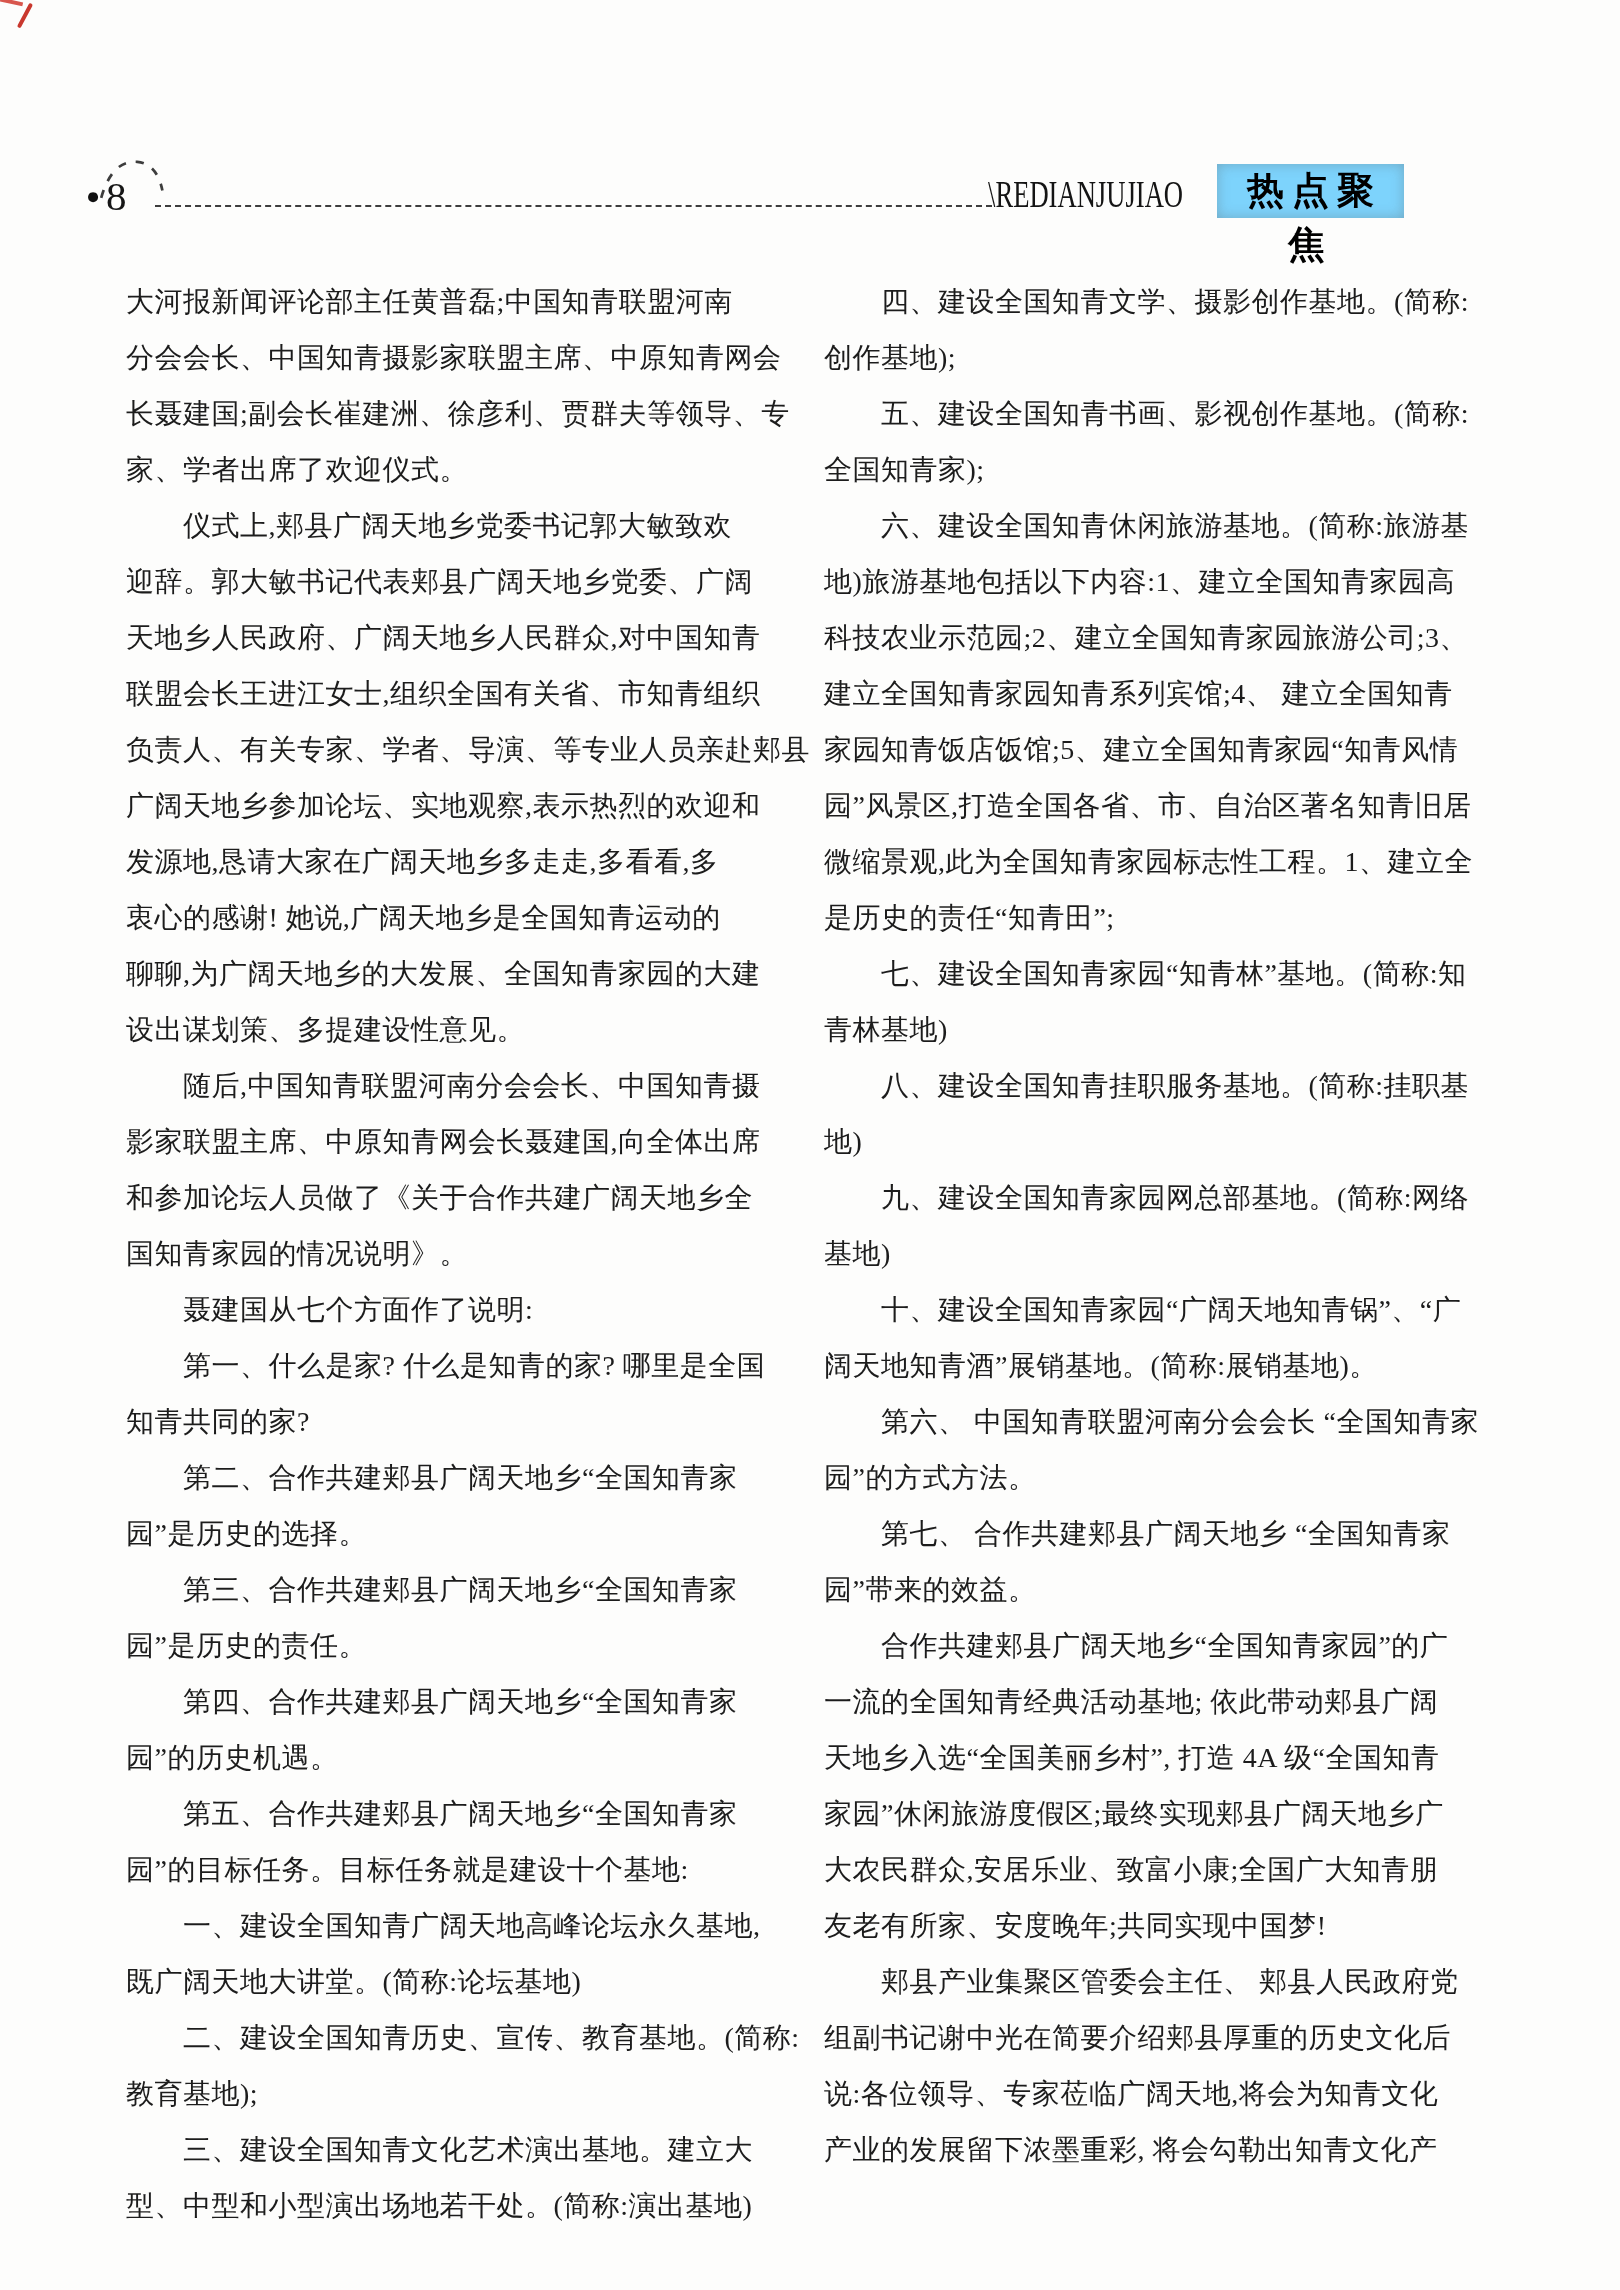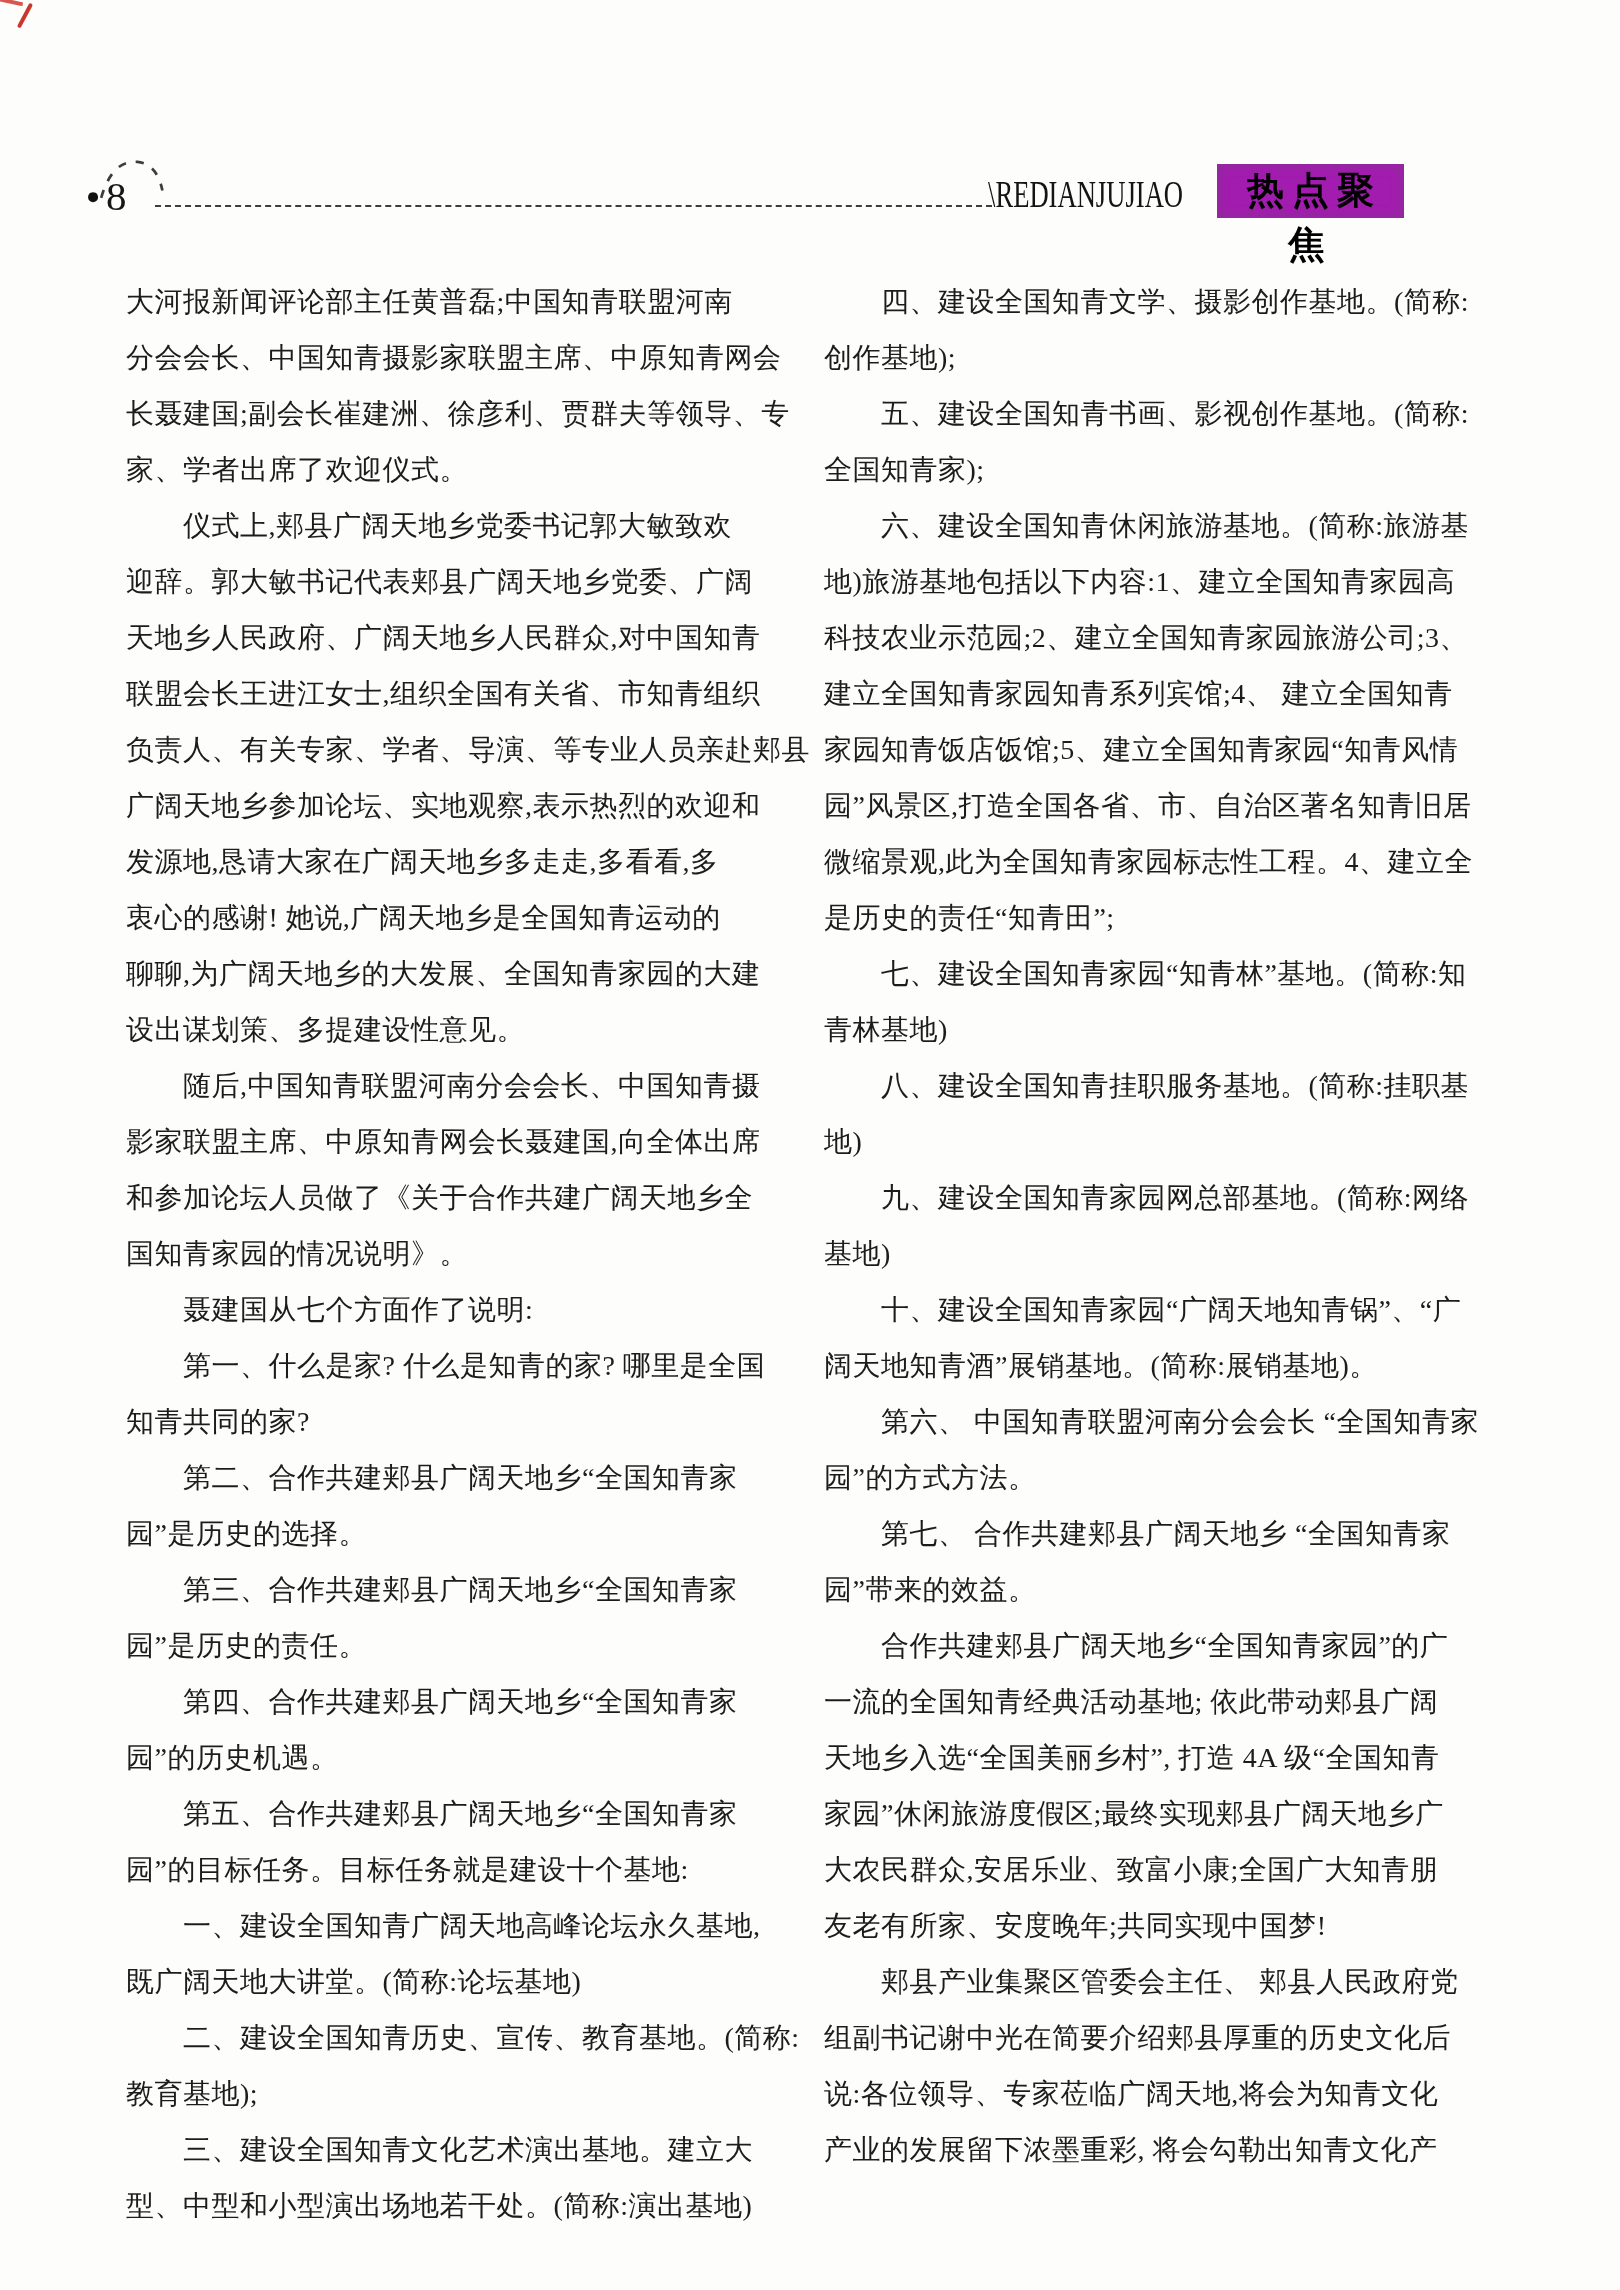--- a/index.html
+++ b/index.html
@@ -35,21 +35,21 @@
     border-top:2.7px dashed #3d3d3d;
   }
   .masthead{
     position:absolute;left:988px;top:173px;
     font-size:38px;line-height:43px;color:#141414;
     letter-spacing:0px;white-space:nowrap;
     transform:scaleX(0.70);transform-origin:left center;
   }
   .badge{
     position:absolute;left:1217px;top:164px;width:187px;height:54px;
-    background:#a21caf;
+    background:#7dd3fc;
     font-size:37px;line-height:54px;font-weight:bold;color:#000;
     text-align:center;letter-spacing:8px;text-indent:8px;
     font-family:"Liberation Serif","DejaVu Serif",serif;
     box-shadow:inset 0 0 12.6px rgba(90,90,90,.35);
   }
   
   .col{
     position:absolute;top:274px;
     font-size:28px;
   }
@@ -121,21 +121,21 @@
         <div class="line">　　四、建设全国知青文学、摄影创作基地。(简称:</div>
         <div class="line">创作基地);</div>
         <div class="line">　　五、建设全国知青书画、影视创作基地。(简称:</div>
         <div class="line">全国知青家);</div>
         <div class="line">　　六、建设全国知青休闲旅游基地。(简称:旅游基</div>
         <div class="line">地)旅游基地包括以下内容:1、建立全国知青家园高</div>
         <div class="line">科技农业示范园;2、建立全国知青家园旅游公司;3、</div>
         <div class="line">建立全国知青家园知青系列宾馆;4、 建立全国知青</div>
         <div class="line">家园知青饭店饭馆;5、建立全国知青家园“知青风情</div>
         <div class="line">园”风景区,打造全国各省、市、自治区著名知青旧居</div>
-        <div class="line">微缩景观,此为全国知青家园标志性工程。4、建立全</div>
+        <div class="line">微缩景观,此为全国知青家园标志性工程。1、建立全</div>
         <div class="line">是历史的责任“知青田”;</div>
         <div class="line">　　七、建设全国知青家园“知青林”基地。(简称:知</div>
         <div class="line">青林基地)</div>
         <div class="line">　　八、建设全国知青挂职服务基地。(简称:挂职基</div>
         <div class="line">地)</div>
         <div class="line">　　九、建设全国知青家园网总部基地。(简称:网络</div>
         <div class="line">基地)</div>
         <div class="line">　　十、建设全国知青家园“广阔天地知青锅”、“广</div>
         <div class="line">阔天地知青酒”展销基地。(简称:展销基地)。</div>
         <div class="line">　　第六、 中国知青联盟河南分会会长 “全国知青家</div>

